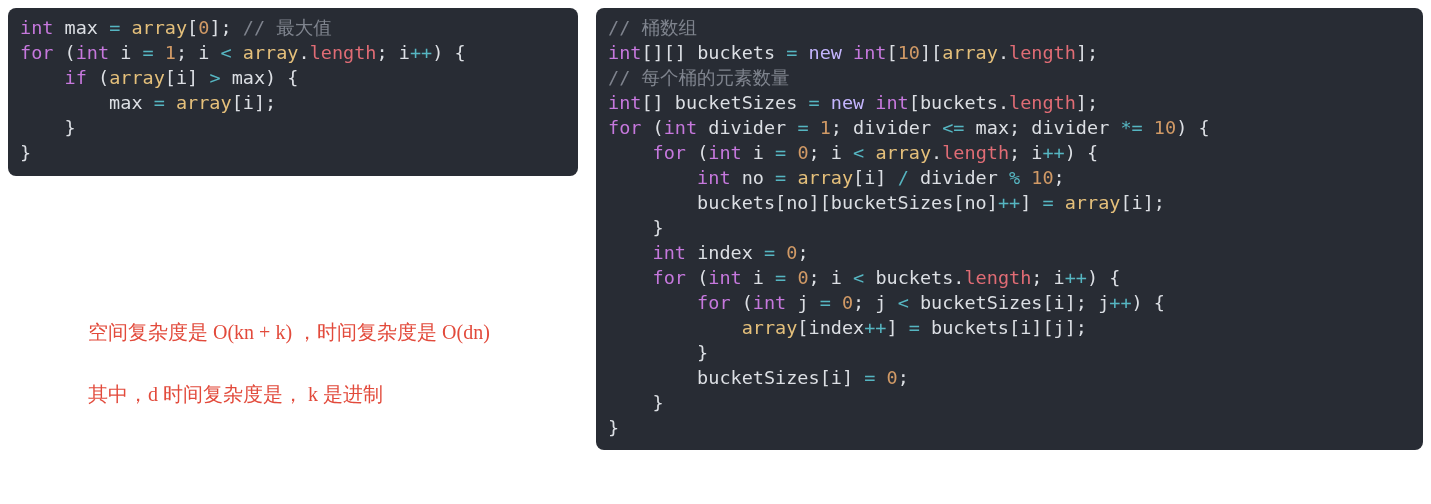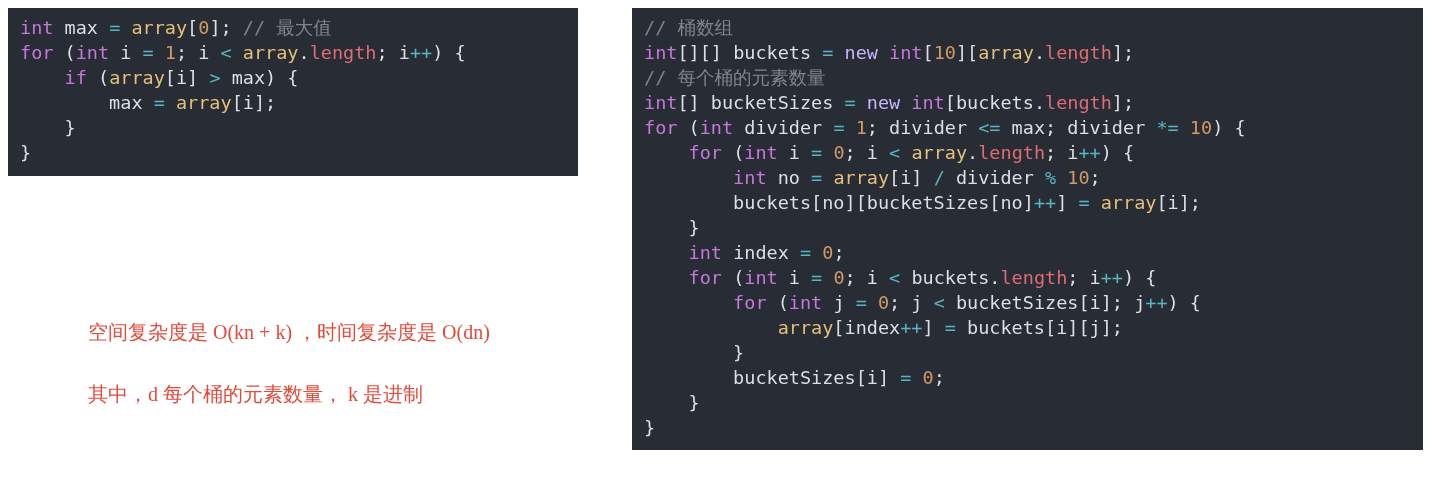--- a/index.html
+++ b/index.html
@@ -17,27 +17,26 @@
     align-items: flex-start;
     gap: 18px;
   }
   .left-col {
     flex: 0 0 570px;
     display: flex;
     flex-direction: column;
   }
   .right-col {
     flex: 1 1 auto;
-    margin-left: 36px;
   }
   .code-block {
     background: #282c34;
     color: #dcdfe4;
     padding: 8px 12px 10px 12px;
-    border-radius: 0;
+    border-radius: 8px;
     white-space: pre;
     overflow: hidden;
     letter-spacing: 0px;
   }
   .left-code {
     height: auto;
   }
   .red-note {
     margin-top: 110px;
     color: #e24a3b;
@@ -60,19 +59,19 @@
   .white{ color: #dcdfe4; }
 </style>
 </head>
 <body>
 
 <div class="row">
   <div class="left-col">
     <div class="code-block left-code" id="left-code"><div><span class="kw">int </span><span class="white">max </span><span class="op">=</span><span class="white"> </span><span class="call">array</span><span class="punc">[</span><span class="num">0</span><span class="punc">]; </span><span class="cmt">// 最大值</span></div><div><span class="kw">for </span><span class="punc">(</span><span class="kw">int </span><span class="white">i </span><span class="op">= </span><span class="num">1</span><span class="punc">; </span><span class="white">i </span><span class="op">&lt; </span><span class="call">array</span><span class="punc">.</span><span class="prop">length</span><span class="punc">; </span><span class="white">i</span><span class="op">++</span><span class="punc">) {</span></div><div><span class="punc">    </span><span class="kw">if </span><span class="punc">(</span><span class="call">array</span><span class="punc">[</span><span class="white">i</span><span class="punc">] </span><span class="op">&gt;</span><span class="white"> max</span><span class="punc">) {</span></div><div><span class="punc">        </span><span class="white">max </span><span class="op">=</span><span class="white"> </span><span class="call">array</span><span class="punc">[</span><span class="white">i</span><span class="punc">];</span></div><div><span class="punc">    }</span></div><div><span class="punc">}</span></div></div>
     <div class="red-note">
       <span>空间复杂度是 O(kn + k) ，时间复杂度是 O(dn)</span><br>
-      <span>其中，d 每个桶的元素数量， k 是进制</span>
+      <span>其中，d 时间复杂度是， k 是进制</span>
     </div>
   </div>
   <div class="right-col">
     <div class="code-block" id="right-code"><div><span class="cmt">// 桶数组</span></div><div><span class="kw">int</span><span class="punc">[][] </span><span class="white">buckets </span><span class="op">= </span><span class="newk">new </span><span class="kw">int</span><span class="punc">[</span><span class="num">10</span><span class="punc">][</span><span class="call">array</span><span class="punc">.</span><span class="prop">length</span><span class="punc">];</span></div><div><span class="cmt">// 每个桶的元素数量</span></div><div><span class="kw">int</span><span class="punc">[] </span><span class="white">bucketSizes </span><span class="op">= </span><span class="newk">new </span><span class="kw">int</span><span class="punc">[</span><span class="white">buckets</span><span class="punc">.</span><span class="prop">length</span><span class="punc">];</span></div><div><span class="kw">for </span><span class="punc">(</span><span class="kw">int </span><span class="white">divider </span><span class="op">= </span><span class="num">1</span><span class="punc">; </span><span class="white">divider </span><span class="op">&lt;= </span><span class="white">max</span><span class="punc">; </span><span class="white">divider </span><span class="op">*= </span><span class="num">10</span><span class="punc">) {</span></div><div><span class="punc">    </span><span class="kw">for </span><span class="punc">(</span><span class="kw">int </span><span class="white">i </span><span class="op">= </span><span class="num">0</span><span class="punc">; </span><span class="white">i </span><span class="op">&lt; </span><span class="call">array</span><span class="punc">.</span><span class="prop">length</span><span class="punc">; </span><span class="white">i</span><span class="op">++</span><span class="punc">) {</span></div><div><span class="punc">        </span><span class="kw">int </span><span class="white">no </span><span class="op">= </span><span class="call">array</span><span class="punc">[</span><span class="white">i</span><span class="punc">] </span><span class="op">/</span><span class="white"> divider </span><span class="op">% </span><span class="num">10</span><span class="punc">;</span></div><div><span class="punc">        </span><span class="white">buckets</span><span class="punc">[</span><span class="white">no</span><span class="punc">][</span><span class="white">bucketSizes</span><span class="punc">[</span><span class="white">no</span><span class="punc">]</span><span class="op">++</span><span class="punc">] </span><span class="op">= </span><span class="call">array</span><span class="punc">[</span><span class="white">i</span><span class="punc">];</span></div><div><span class="punc">    }</span></div><div><span class="punc">    </span><span class="kw">int </span><span class="white">index </span><span class="op">= </span><span class="num">0</span><span class="punc">;</span></div><div><span class="punc">    </span><span class="kw">for </span><span class="punc">(</span><span class="kw">int </span><span class="white">i </span><span class="op">= </span><span class="num">0</span><span class="punc">; </span><span class="white">i </span><span class="op">&lt; </span><span class="white">buckets</span><span class="punc">.</span><span class="prop">length</span><span class="punc">; </span><span class="white">i</span><span class="op">++</span><span class="punc">) {</span></div><div><span class="punc">        </span><span class="kw">for </span><span class="punc">(</span><span class="kw">int </span><span class="white">j </span><span class="op">= </span><span class="num">0</span><span class="punc">; </span><span class="white">j </span><span class="op">&lt; </span><span class="white">bucketSizes</span><span class="punc">[</span><span class="white">i</span><span class="punc">]; </span><span class="white">j</span><span class="op">++</span><span class="punc">) {</span></div><div><span class="punc">            </span><span class="call">array</span><span class="punc">[</span><span class="white">index</span><span class="op">++</span><span class="punc">] </span><span class="op">= </span><span class="white">buckets</span><span class="punc">[</span><span class="white">i</span><span class="punc">][</span><span class="white">j</span><span class="punc">];</span></div><div><span class="punc">        }</span></div><div><span class="punc">        </span><span class="white">bucketSizes</span><span class="punc">[</span><span class="white">i</span><span class="punc">] </span><span class="op">= </span><span class="num">0</span><span class="punc">;</span></div><div><span class="punc">    }</span></div><div><span class="punc">}</span></div></div>
   </div>
 </div>
 
 </body></html>

